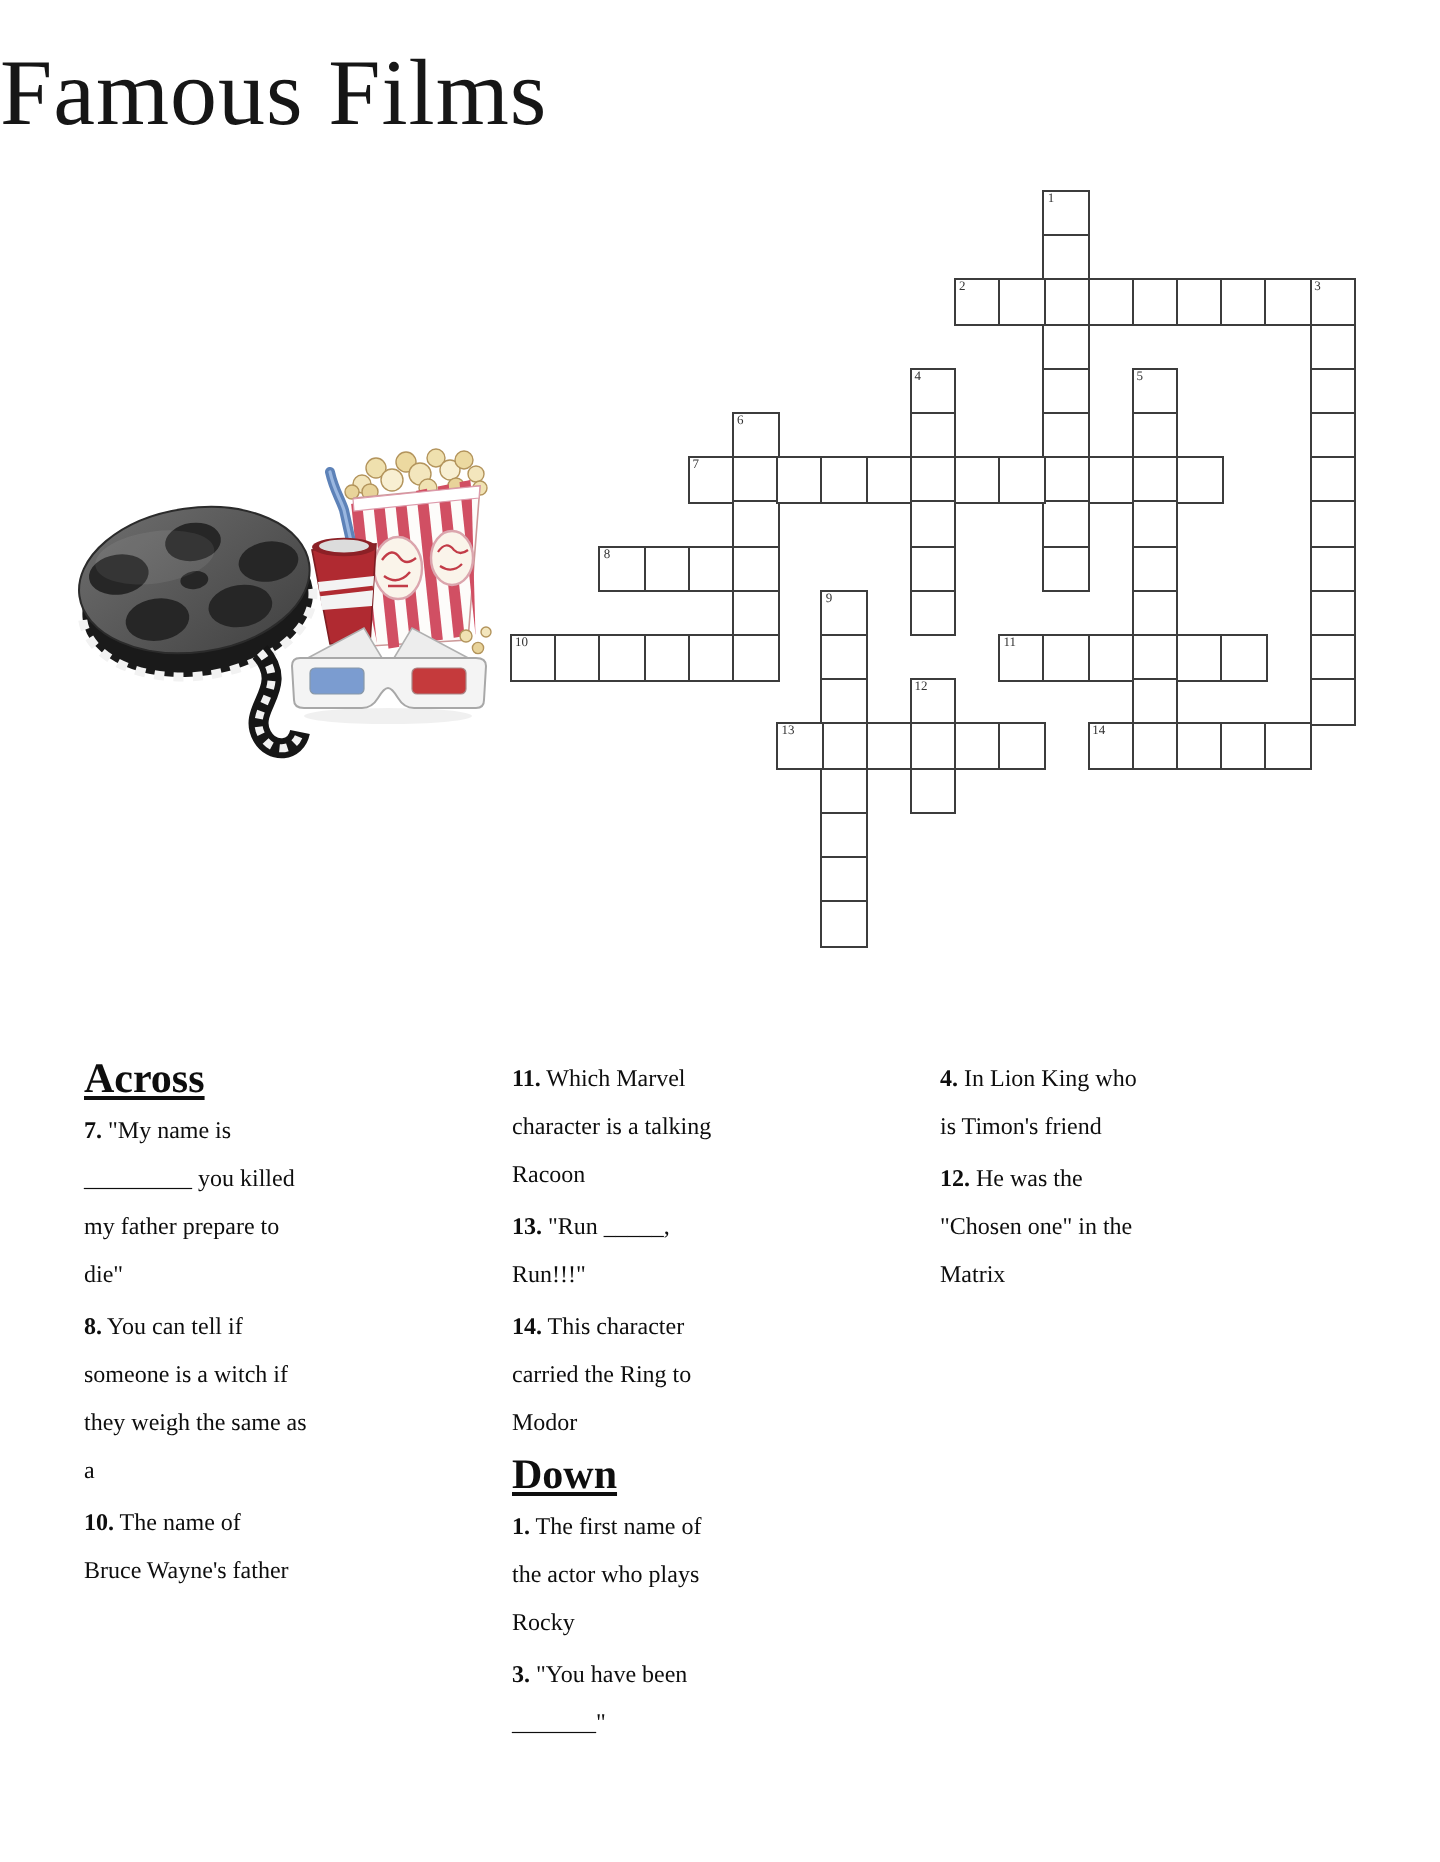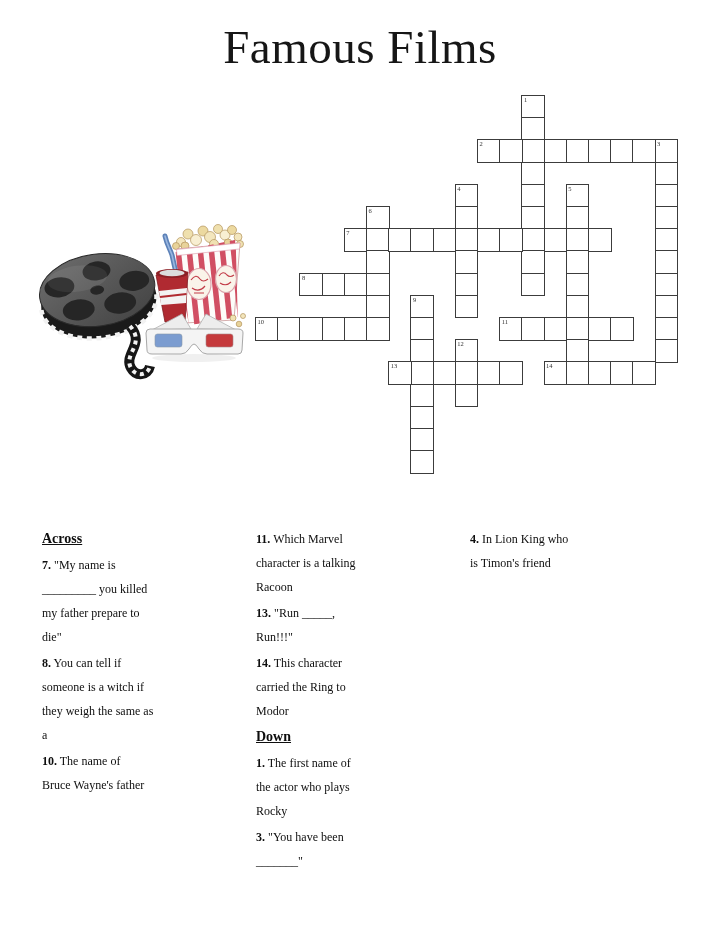--- a/index.html
+++ b/index.html
@@ -1,30 +1,30 @@
 <!DOCTYPE html>
 <html style="--grid-line: #3c3c3c; --cup-red: #b02a31; --stripe-red: #d14f63; --straw-blue: #5d82b8; --lens-blue: #7b9cd0; --lens-red: #c53a3c; --frame-white: #f4f4f4;"><head>
 <meta charset="utf-8">
 <style>
   html,body{margin:0;padding:0}
   body{width:720px;height:931px;background:#ffffff;position:relative;overflow:hidden;
        font-family:"Liberation Serif",serif;color:#111}
   .page{position:absolute;inset:0}
-  .title{position:absolute;top:20px;left:0;width:100%;text-align:center;margin:0;
+  .title{position:absolute;top:20px;left:0;width:100%;margin:0;
          font-size:47px;font-weight:400;color:#161616;letter-spacing:.5px}
   .clipart{position:absolute;left:28px;top:218px;width:245px;height:175px}
   #grid{position:absolute;left:255px;top:95px}
   .cell{position:absolute;background:#fff;border:1.5px solid var(--grid-line,#3c3c3c);box-sizing:border-box}
   .cell .num{position:absolute;top:0;left:1.5px;font-size:6.5px;line-height:8px;color:#333}
   #clues{position:absolute;left:0;top:0;width:720px;height:931px}
   .clue-col{position:absolute;top:527px;width:208px;color:#0e0e0e}
   .clue-col:nth-child(1){left:42px}
   .clue-col:nth-child(2){left:256px}
   .clue-col:nth-child(3){left:470px}
-  .clue-header{font-size:14px;font-weight:bold;text-decoration:underline;margin:0 0 2px 0;line-height:24px}
+  .clue-header{font-size:21px;font-weight:bold;text-decoration:underline;margin:0 0 2px 0;line-height:24px}
   .clue{margin:0 0 2px 0;font-size:12px;line-height:24px}
   .clue .t{white-space:pre-line}
 </style>
 </head>
 <body>
 
 <div class="page">
 
   <h1 class="title">Famous Films</h1>
 
@@ -259,16 +259,19 @@
         <div class="clue-header">Down</div>
         <p class="clue"><b>1.</b><span class="t"> The first name of
 the actor who plays
 Rocky</span></p>
         <p class="clue"><b>3.</b><span class="t"> "You have been
 _______"</span></p>
       </div>
       <div class="clue-col">
         <p class="clue"><b>4.</b><span class="t"> In Lion King who
 is Timon's friend</span></p>
+        <p class="clue"><b>12.</b><span class="t"> He was the
+"Chosen one" in the
+Matrix</span></p>
       </div>
     </div>
 
 </div>
 
 </body></html>

